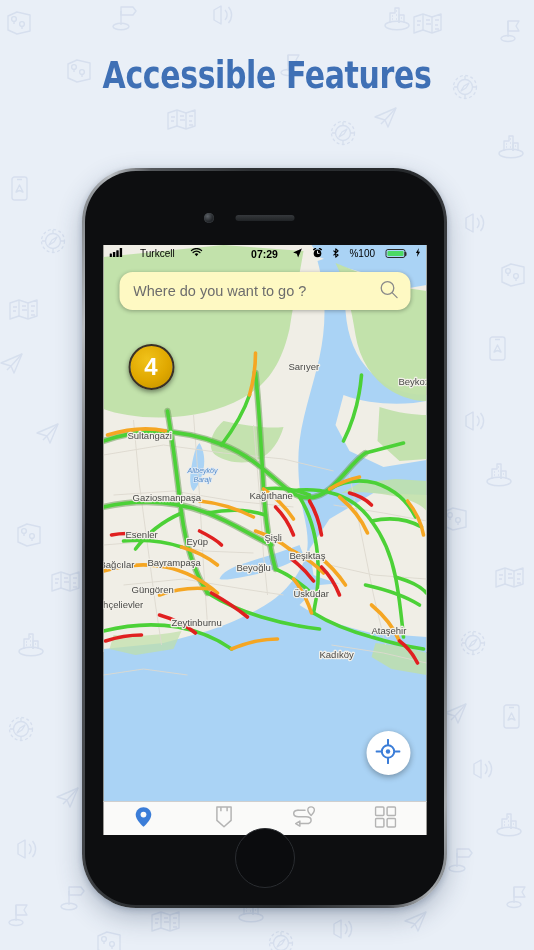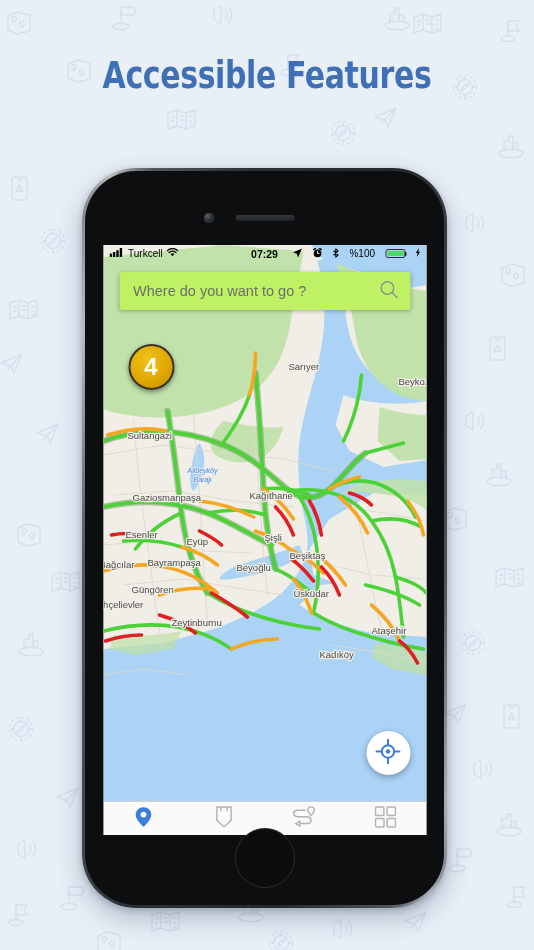--- a/index.html
+++ b/index.html
@@ -69,42 +69,42 @@
     overflow:hidden;
   }
 
   
   #status-bar{
     position:absolute;top:0;left:0;width:100%;height:17px;
     display:flex;align-items:center;
     font-size:10px;color:#000;z-index:30;
     padding:0 6px;box-sizing:border-box;
   }
-  #status-bar .sb-left{display:flex;align-items:center;gap:4px;flex:1;}
+  #status-bar .sb-left{display:flex;align-items:center;gap:16px;flex:1;}
   #status-bar .sb-center{flex:0 0 auto;font-weight:bold;font-size:10.5px;}
   #status-bar .sb-right{display:flex;align-items:center;gap:10px;flex:1;justify-content:flex-end;}
   .sb-carrier{font-size:10px;font-weight:500;}
   .bat{
     width:20px;height:9.5px;border:1px solid #2b2b2b;border-radius:2.4px;
     position:relative;box-sizing:border-box;padding:1px;
   }
   .bat:after{content:"";position:absolute;right:-2.6px;top:2.6px;width:1.7px;height:3.6px;background:#2b2b2b;border-radius:0 1px 1px 0;}
   .bat i{display:block;height:100%;width:100%;background:#4cd964;border-radius:1px;}
 
   
   #map{
     position:absolute;top:0;left:0;width:323px;height:407px;
     background:#eceae2;
   }
   #map svg{display:block;}
 
   
   #search-bar{
     position:absolute;top:27px;left:16px;width:291px;height:38px;
-    background:#bef264;border-radius:3px;
+    background:#fef9c3;border-radius:13px;
     box-shadow:0 1px 4px rgba(0,0,0,.30);
     display:flex;align-items:center;
     padding:0 12px;box-sizing:border-box;z-index:25;
   }
   #search-input{
     flex:1;border:0;outline:0;background:transparent;
     font-family:"Liberation Sans",sans-serif;
     font-size:14.5px;color:#6d6d6d;
   }
   #search-input::placeholder{color:#6d6d6d;opacity:1;}

